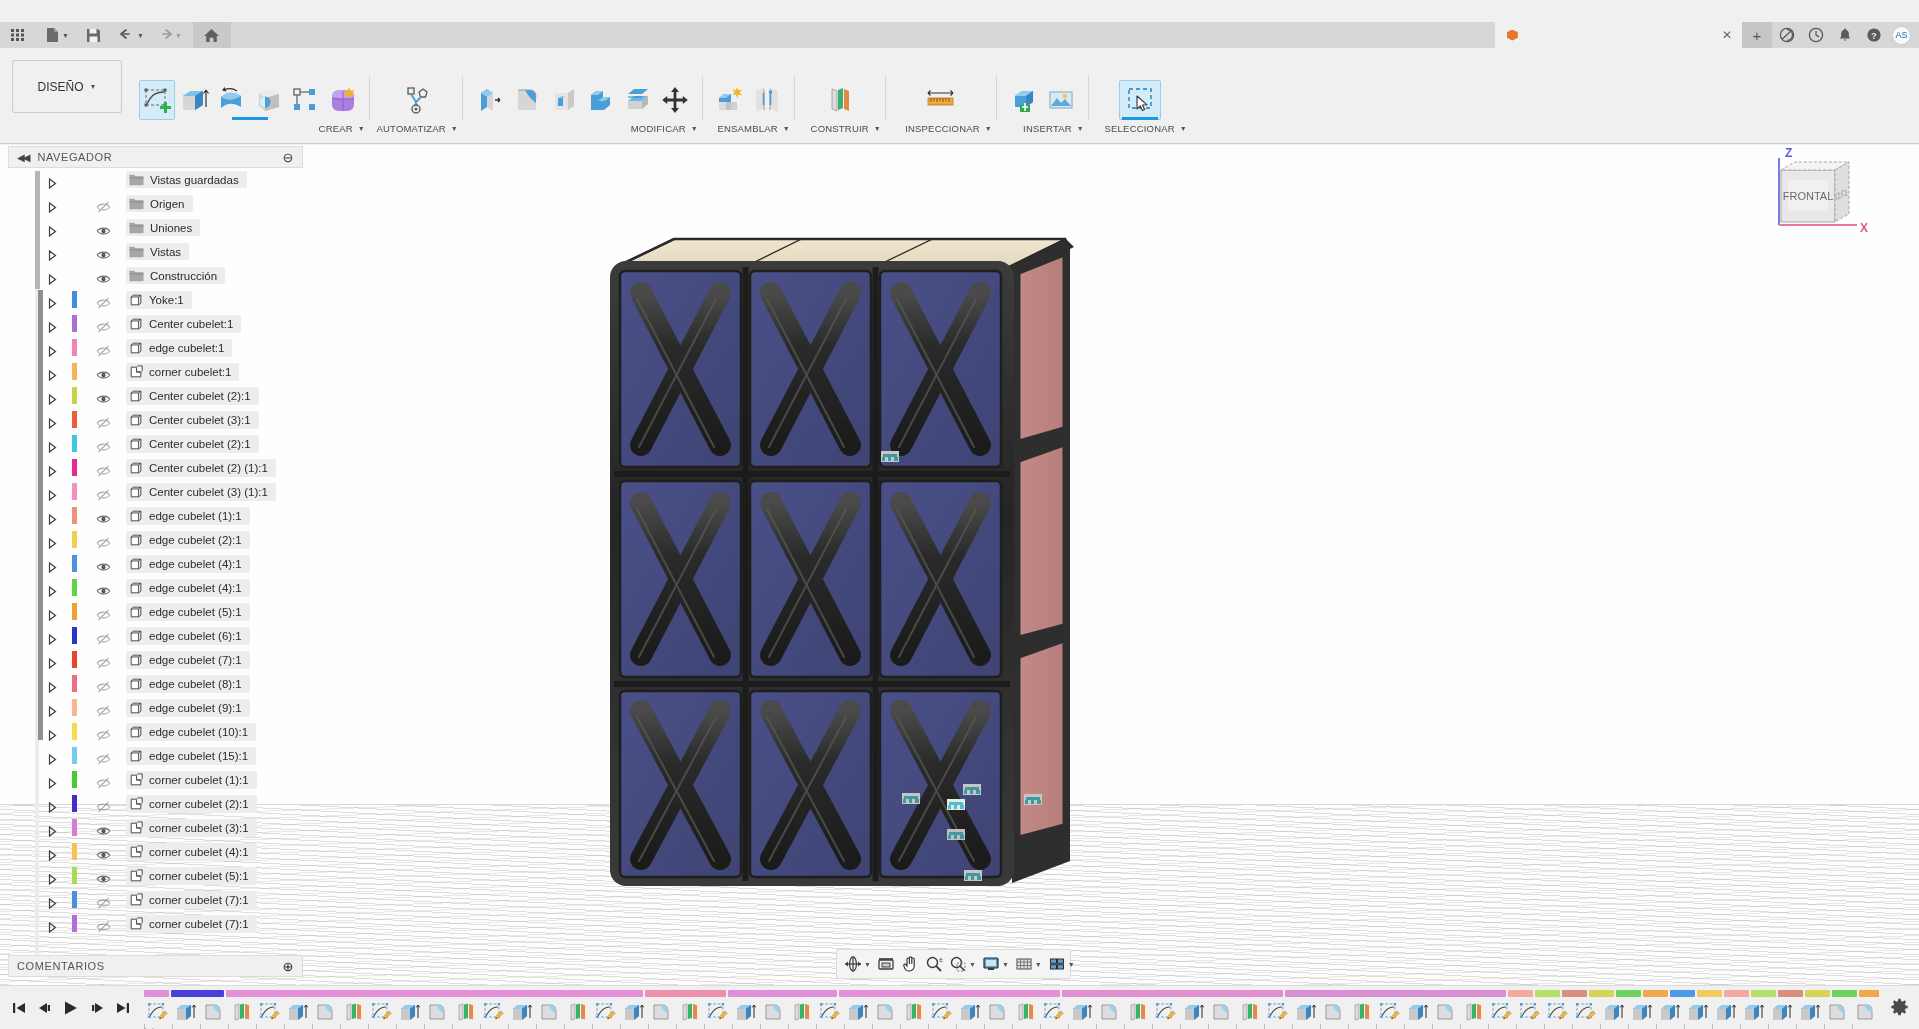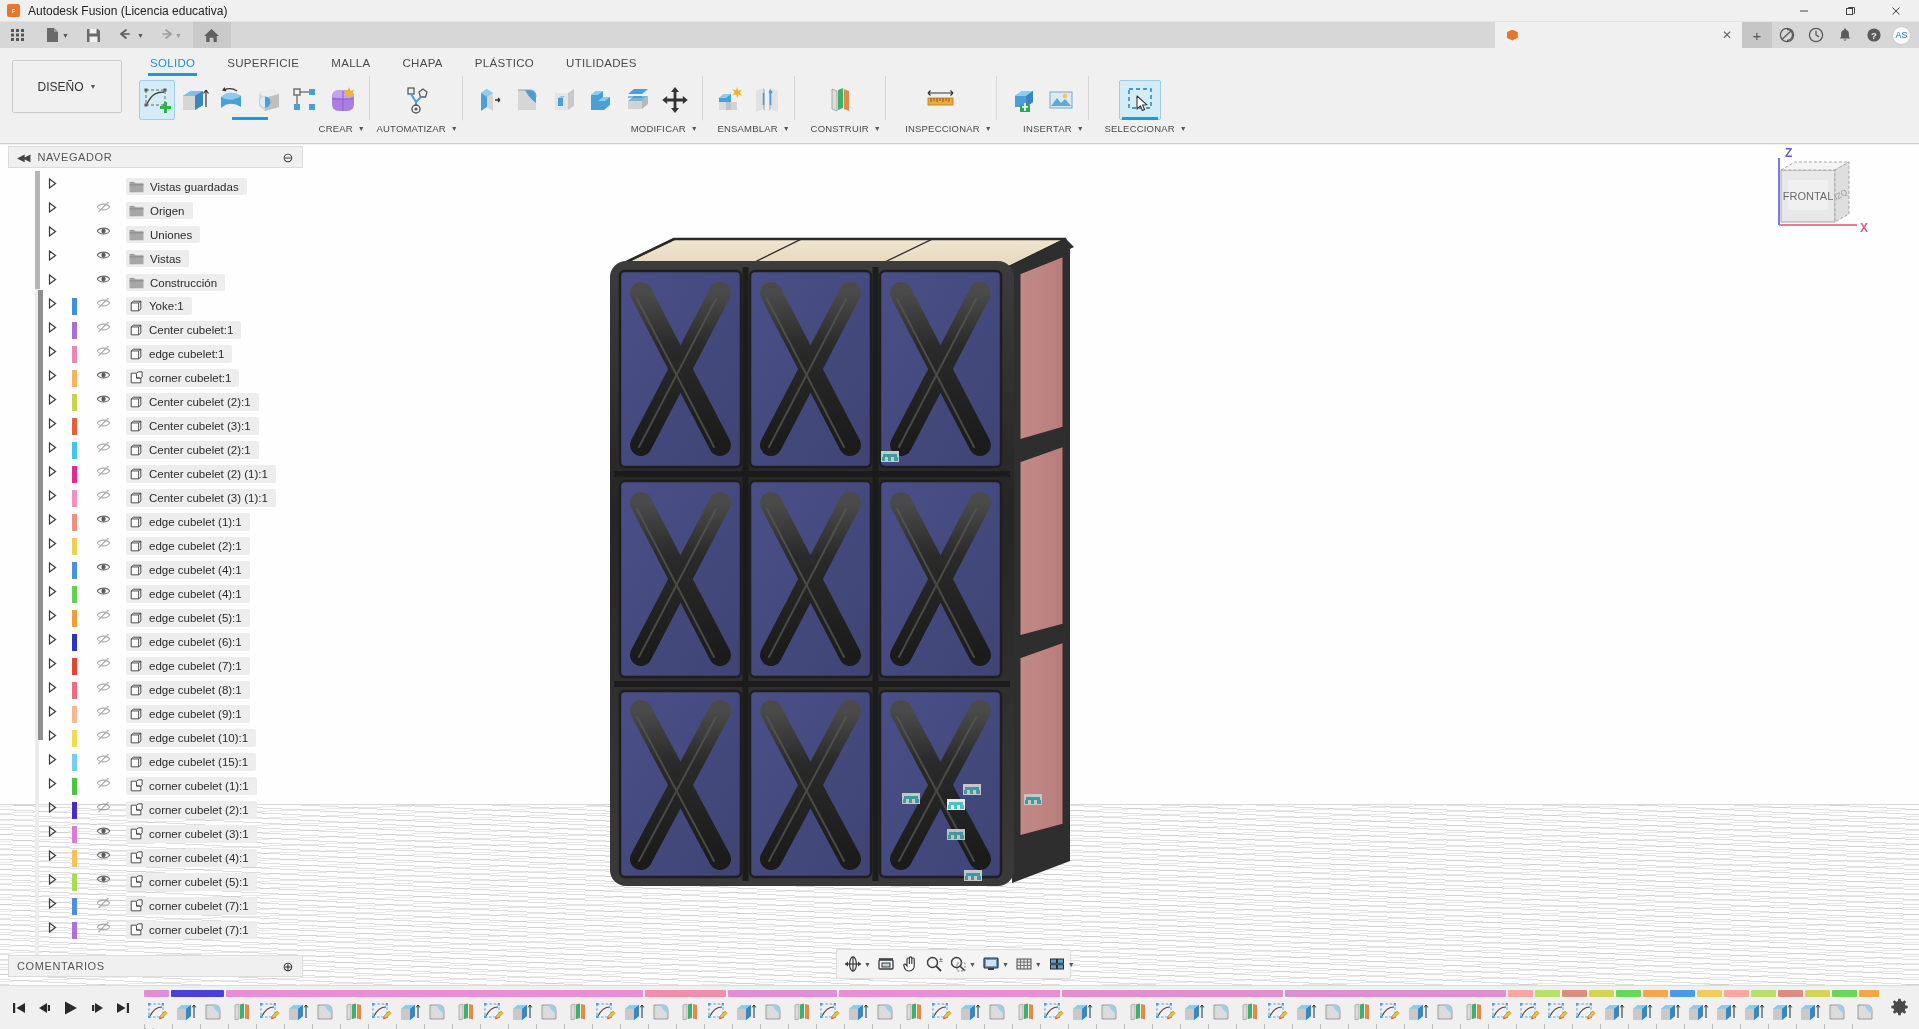--- a/index.html
+++ b/index.html
@@ -127,21 +127,21 @@
   .nav-header .minus { margin-left:auto; font-size:13px; color:#333; }
   .nav-body {
     height:790px; overflow:hidden; position:relative; padding-top:3px;
   }
   .nav-scroll {
     position:absolute; left:27px; top:3px; width:4px; height:784px; background:#ececec;
   }
   .nav-thumb { position:absolute; left:27px; top:3px; width:5px; height:118px; background:#b6b6b6; }
   .nav-thumb2 { position:absolute; left:30px; top:122px; width:5px; height:450px; background:#8f8f8f; }
   .trow {
-    height:24px; display:flex; align-items:flex-end; padding-left:36px; gap:12px;
+    height:24px; display:flex; align-items:flex-start; padding-left:36px; gap:12px;
     position:relative;
   }
   .tri {
     width:16px;height:24px;display:flex;align-items:center;justify-content:center;
     color:#3b3b3b;font-size:9px;
   }
   .cbar { width:5px; height:17px; margin-right:3px; }
   .eye { width:22px;height:24px;display:flex;align-items:center;justify-content:center; }
   .eye svg { display:block; }
   .titem {
@@ -203,45 +203,20 @@
   .tl-tick { width:28px; height:6px; border-left:1px solid #bbb; }
   .tl-base { position:absolute; left:0; top:43px; height:1px; background:#bbb; }
   .tl-gear { width:40px; display:flex; align-items:center; justify-content:center; color:#555; }
   .tl-dots { position:absolute; left:0; top:37px; font-size:9px; color:#999; letter-spacing:1px;}
 </style>
 </head>
 <body>
 
 <div class="app">
 
-  <div class="titlebar">
-    <div class="tb-logo">
-      <span>F</span>
-    </div>
-    <div class="tb-title">Autodesk Fusion (Licencia educativa)</div>
-    <div class="tb-winbtns">
-      <div class="tb-winbtn">
-        <svg width="12" height="12" viewBox="0 0 12 12">
-            <line x1="2" y1="6" x2="10" y2="6" stroke="#444" stroke-width="1"></line>
-          </svg>
-      </div>
-      <div class="tb-winbtn">
-        <svg width="12" height="12" viewBox="0 0 12 12">
-          <rect x="2.5" y="3.5" width="6" height="6" fill="none" stroke="#444" stroke-width="1"></rect>
-          <path d="M4.5 3.5 V2.5 H10.5 V8.5 H9.5" fill="none" stroke="#444" stroke-width="1"></path>
-        </svg>
-      </div>
-      <div class="tb-winbtn close">
-        <svg width="12" height="12" viewBox="0 0 12 12">
-          <line x1="2.5" y1="2.5" x2="9.5" y2="9.5" stroke="currentColor" stroke-width="1"></line>
-          <line x1="9.5" y1="2.5" x2="2.5" y2="9.5" stroke="currentColor" stroke-width="1"></line>
-        </svg>
-      </div>
-    </div>
-  </div>
 
   <div class="qat">
     <div class="qat-btn" style="margin-left:5px;">
       <svg width="16" height="16" viewBox="0 0 16 16" fill="#555">
         <rect x="1" y="2" width="3" height="3"></rect>
           <rect x="6" y="2" width="3" height="3"></rect>
           <rect x="11" y="2" width="3" height="3"></rect>
         <rect x="1" y="6.5" width="3" height="3"></rect>
           <rect x="6" y="6.5" width="3" height="3"></rect>
           <rect x="11" y="6.5" width="3" height="3"></rect>
@@ -323,28 +298,20 @@
     </div>
   </div>
 
   <div class="ribbon">
 
     <div class="ws-switch">
       <span>DISEÑO</span>
       <span class="caret">▼</span>
     </div>
 
-    <div class="tabrow">
-      <div class="rtab active">SOLIDO</div>
-      <div class="rtab">SUPERFICIE</div>
-      <div class="rtab">MALLA</div>
-      <div class="rtab">CHAPA</div>
-      <div class="rtab">PLÁSTICO</div>
-      <div class="rtab">UTILIDADES</div>
-    </div>
 
     <div class="groups">
 
       <div class="grp sel">
         <div class="icons">
           <div class="ic sel">
             <svg width="30" height="30" viewBox="0 0 30 30">
               <rect x="4" y="5" width="19" height="15" fill="none" stroke="#6a6a6a" stroke-width="1" stroke-dasharray="3 2"></rect>
               <path d="M5 19 C10 8 16 7 22 7" fill="none" stroke="#4a4a4a" stroke-width="1.4"></path>
               <rect x="2.5" y="3.5" width="3" height="3" fill="#5a5a5a"></rect>

